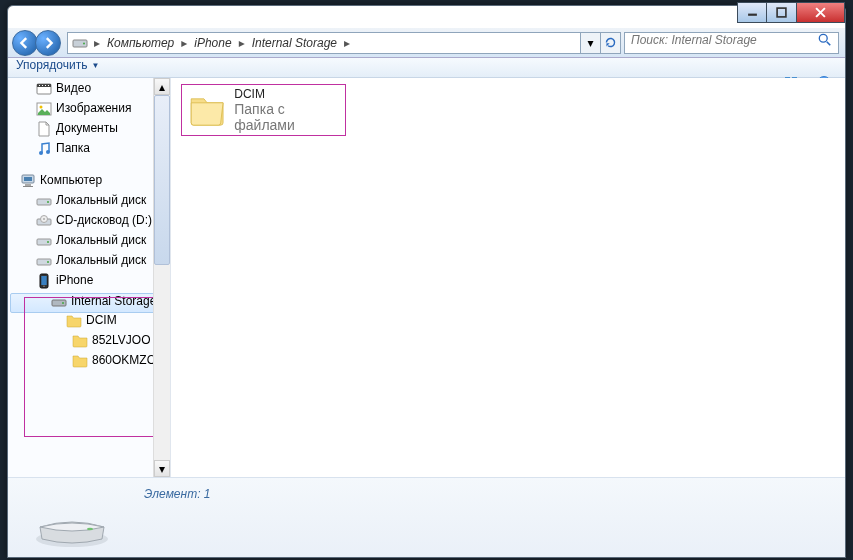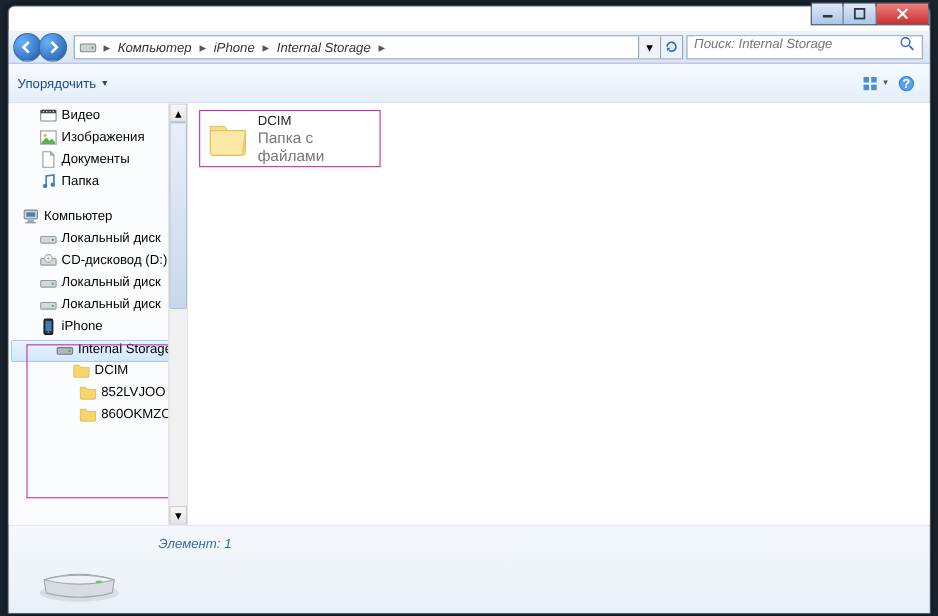--- a/index.html
+++ b/index.html
@@ -43,22 +43,22 @@
 .addr-drop, .addr-refresh { width: 20px; height: 20px; border-left: 1px solid #8fa5bb; display:flex;align-items:center;justify-content:center; background:#eef3f8; }
 .searchbox {
   width: 215px; height: 22px; margin-left: 3px; border: 1px solid #8fa5bb; background: #fff;
   display: flex; align-items: flex-start; padding: 0 6px;
 }
 .searchbox input { border: none; outline: none; flex: 1; font-style: italic; color: #888; }
 .searchbox .sicon { width: 14px; height: 14px; color: #2a6ac0; }
 
 
 .toolbar {
-  height: 36px; display: flex; align-items: center; padding: 0 8px;
-  background: linear-gradient(#f6fafe,#e4eef8); border-bottom: 1px solid #c8d6e6;
+  height: 20px; display: flex; align-items: flex-start; padding: 0 8px;
+  background: linear-gradient(#f6fafe,#e4eef8); border-bottom: 1px solid #c8d6e6; flex-direction: column;
 }
 .organize { color: #1a4a8a; display: flex; align-items: center; gap: 4px; }
 .tb-right { margin-left: auto; display: flex; gap: 2px; }
 .tb-icon { width: 26px; height: 22px; display:flex;align-items:center;justify-content:center; border-radius:2px; }
 
 
 .body { flex: 1; display: flex; min-height: 0; background: #fff; }
 
 
 .sidebar { width: 163px; border-right: 1px solid #e0e6ee; position: relative; background: #fafcff; overflow: hidden; }

